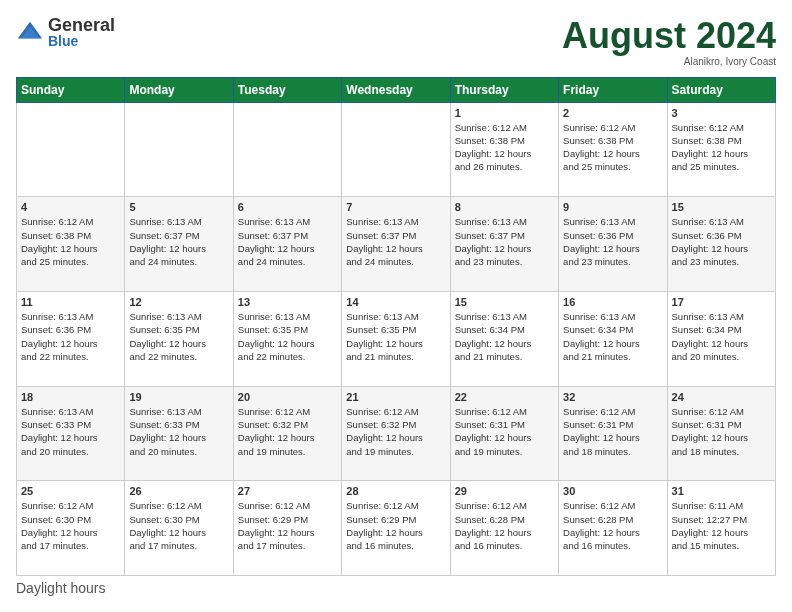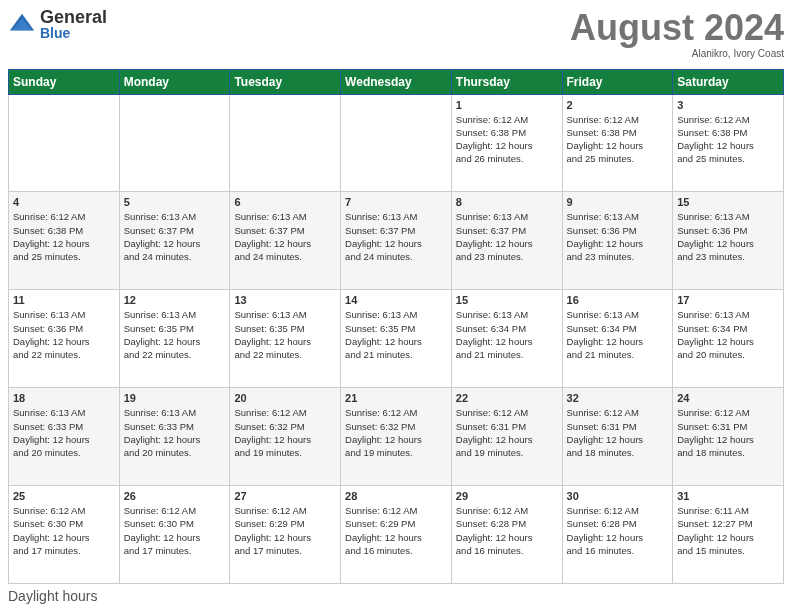--- a/index.html
+++ b/index.html
@@ -6,21 +6,21 @@
     body {
       width: 792px;
       height: 612px;
       font-family: Arial, sans-serif;
       background: #fff;
       overflow: hidden;
     }
     .page {
       width: 792px;
       height: 612px;
-      padding: 8px;
+      padding: 16px;
       display: flex;
       flex-direction: column;
     }
     .header {
       display: flex;
       justify-content: space-between;
       align-items: flex-start;
       margin-bottom: 10px;
     }
     .logo {
@@ -46,21 +46,21 @@
     .logo-icon {
       width: 28px;
       height: 28px;
     }
     .title-block {
       text-align: right;
     }
     .month-year {
       font-size: 36px;
       font-weight: bold;
-      color: #737373;
+      color: #14532d;
       line-height: 1.1;
     }
     .location {
       font-size: 10px;
       color: #555;
     }
     .calendar {
       flex: 1;
       border: 1px solid #ccc;
       border-collapse: collapse;

